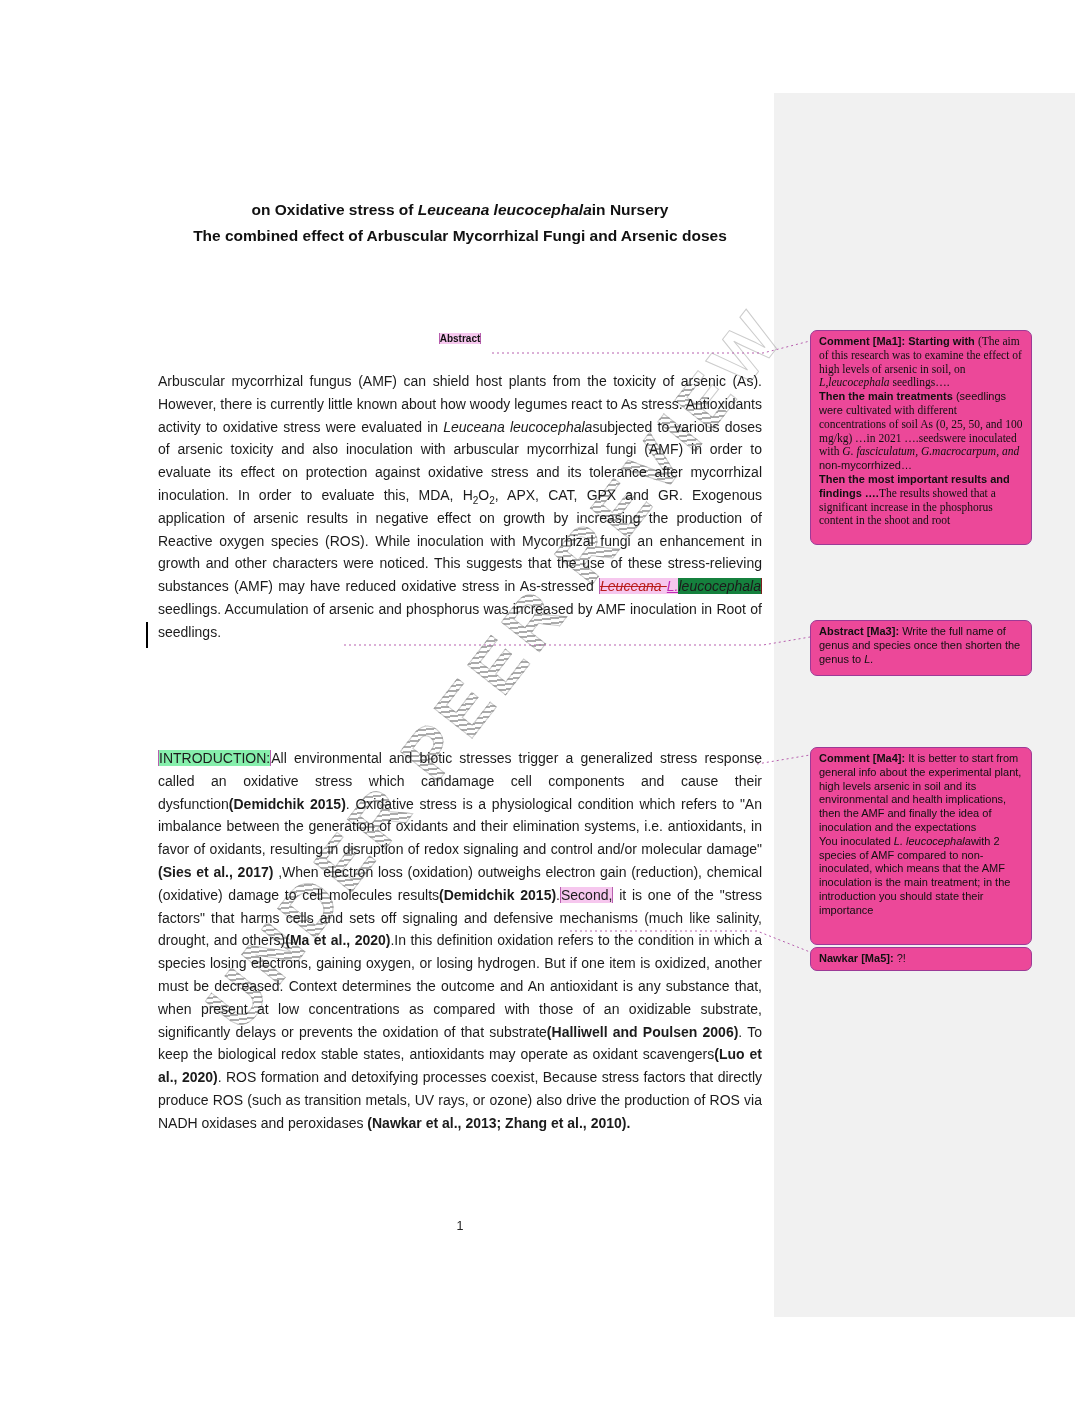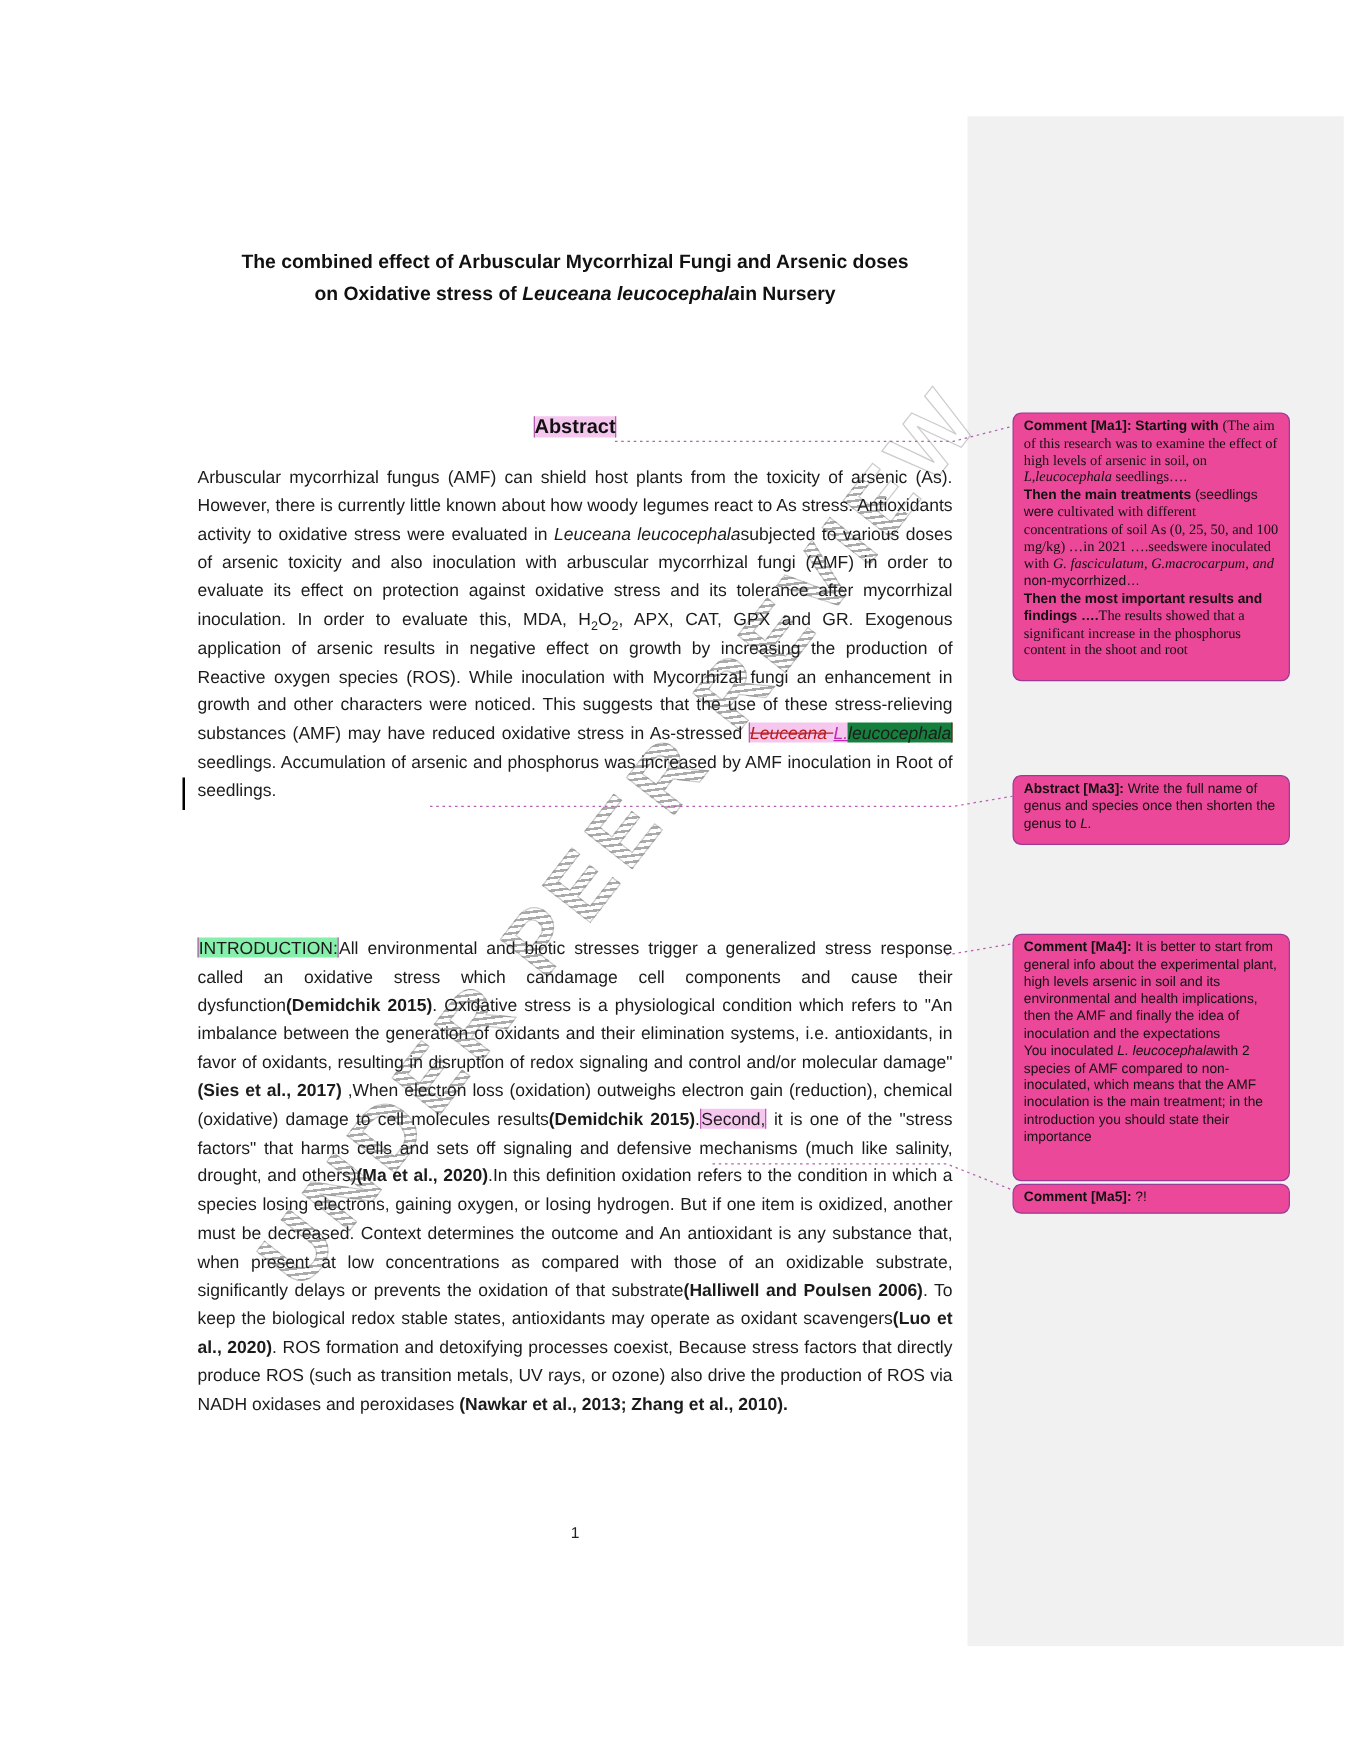--- a/index.html
+++ b/index.html
@@ -18,21 +18,21 @@
              pointer-events:none;}
   @supports (-webkit-background-clip: text){
     .watermark{background:repeating-linear-gradient(45deg,#ababab 0 2px,rgba(0,0,0,0) 2px 5px);
                -webkit-background-clip:text;background-clip:text;color:transparent;}
   }
 
   .title{position:absolute;left:158px;top:197px;width:604px;text-align:center;
          font-size:15.5px;font-weight:bold;line-height:26px;color:#111;}
 
   .abs-head{position:absolute;left:158px;top:333px;width:604px;text-align:center;
-            font-size:16px;font-weight:bold;color:#111;}
+            font-size:10px;font-weight:bold;color:#111;}
 
   .para{position:absolute;left:158px;width:604px;font-size:14px;line-height:22.8px;
         text-align:justify;color:#1b1b1b;}
   #abstract-para{top:370px;}
   #keywords{top:677px;font-weight:bold;text-align:left;}
   #intro-para{top:747px;}
 
   .page-number{position:absolute;left:158px;top:1219px;width:604px;text-align:center;
                font-size:12.5px;color:#222;}
 
@@ -75,22 +75,22 @@
   <div class="watermark">UNDER PEER REVIEW</div>
 
   <svg class="connectors" width="1088" height="1408" viewBox="0 0 1088 1408">
     <polyline points="492,353 763,353 810,341" fill="none" stroke="#b75fae" stroke-width="1" stroke-dasharray="2,3"></polyline>
     <polyline points="344,645 763,645 810,637" fill="none" stroke="#b75fae" stroke-width="1" stroke-dasharray="2,3"></polyline>
     <polyline points="757,764 810,755" fill="none" stroke="#b75fae" stroke-width="1" stroke-dasharray="2,3"></polyline>
     <polyline points="570,931 757,931 810,952" fill="none" stroke="#b75fae" stroke-width="1" stroke-dasharray="2,3"></polyline>
   </svg>
 
   <div class="title">
+    <div><span>on Oxidative stress of </span><span class="r-i">Leuceana leucocephala</span><span>in Nursery</span></div>
     <div>The combined effect of Arbuscular Mycorrhizal Fungi and Arsenic doses</div>
-    <div><span>on Oxidative stress of </span><span class="r-i">Leuceana leucocephala</span><span>in Nursery</span></div>
   </div>
 
   <div class="abs-head">
     <span class="r-hl">Abstract</span>
   </div>
 
   <div class="para" id="abstract-para"><span>Arbuscular mycorrhizal fungus (AMF) can shield host plants from the toxicity of arsenic (As). However, there is currently little known about how woody legumes react to As stress. Antioxidants activity to oxidative stress were evaluated in </span><span class="r-i">Leuceana leucocephala</span><span>subjected to various doses of arsenic toxicity and also inoculation with arbuscular mycorrhizal fungi (AMF) in order to evaluate its effect on protection against oxidative stress and its tolerance after mycorrhizal inoculation. In order to evaluate this, MDA, H</span><span class="r-sub">2</span><span>O</span><span class="r-sub">2</span><span>, APX, CAT, GPX and GR. Exogenous application of arsenic results in negative effect on growth by increasing the production of Reactive oxygen species (ROS). While inoculation with Mycorrhizal fungi an enhancement in growth and other characters were noticed. This suggests that the use of these stress-relieving substances (AMF) may have reduced oxidative stress in As-stressed </span><span class="r-strike">Leuceana </span><span class="r-insert">L.</span><span class="r-i-hl">leucocephala</span><span> seedlings. Accumulation of arsenic and phosphorus was increased by AMF inoculation in Root of seedlings.</span></div>
 
   <div class="change-bar"></div>
 
@@ -106,16 +106,16 @@
 
   <div class="comment-card" id="c-ma3">
     <span class="c-label">Abstract [Ma3]: </span><span class="c-body"><span>Write the full name of genus and species once then shorten the genus to </span><span class="r-i">L.</span></span>
   </div>
 
   <div class="comment-card" id="c-ma4">
     <span class="c-label">Comment [Ma4]: </span><span class="c-body"><span>It is better to start from general info about the experimental plant, high levels arsenic in soil and its environmental and health implications, then the AMF and finally the idea of inoculation and the expectations</span><br><span>You inoculated </span><span class="r-i">L. leucocephala</span><span>with 2 species of AMF compared to non-inoculated, which means that the AMF inoculation is the main treatment; in the introduction you should state their importance</span></span>
   </div>
 
   <div class="comment-card" id="c-ma5">
-    <span class="c-label">Comment [Ma5]: </span><span class="c-body"><span>?!</span></span>
+    <span class="c-label">Nawkar [Ma5]: </span><span class="c-body"><span>?!</span></span>
   </div>
 
 </div>
 
 </body></html>

